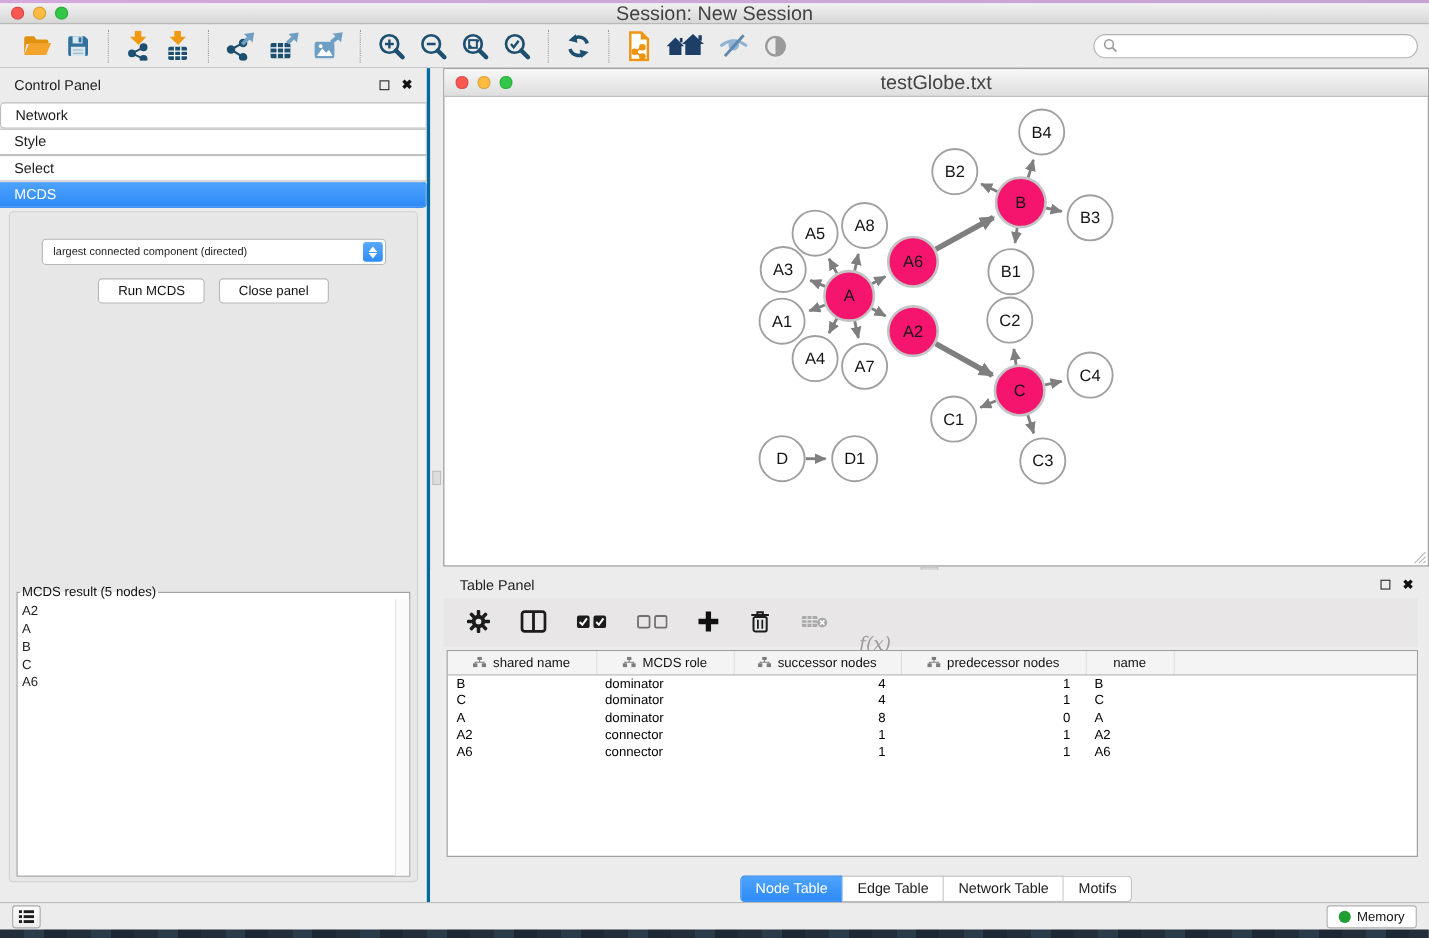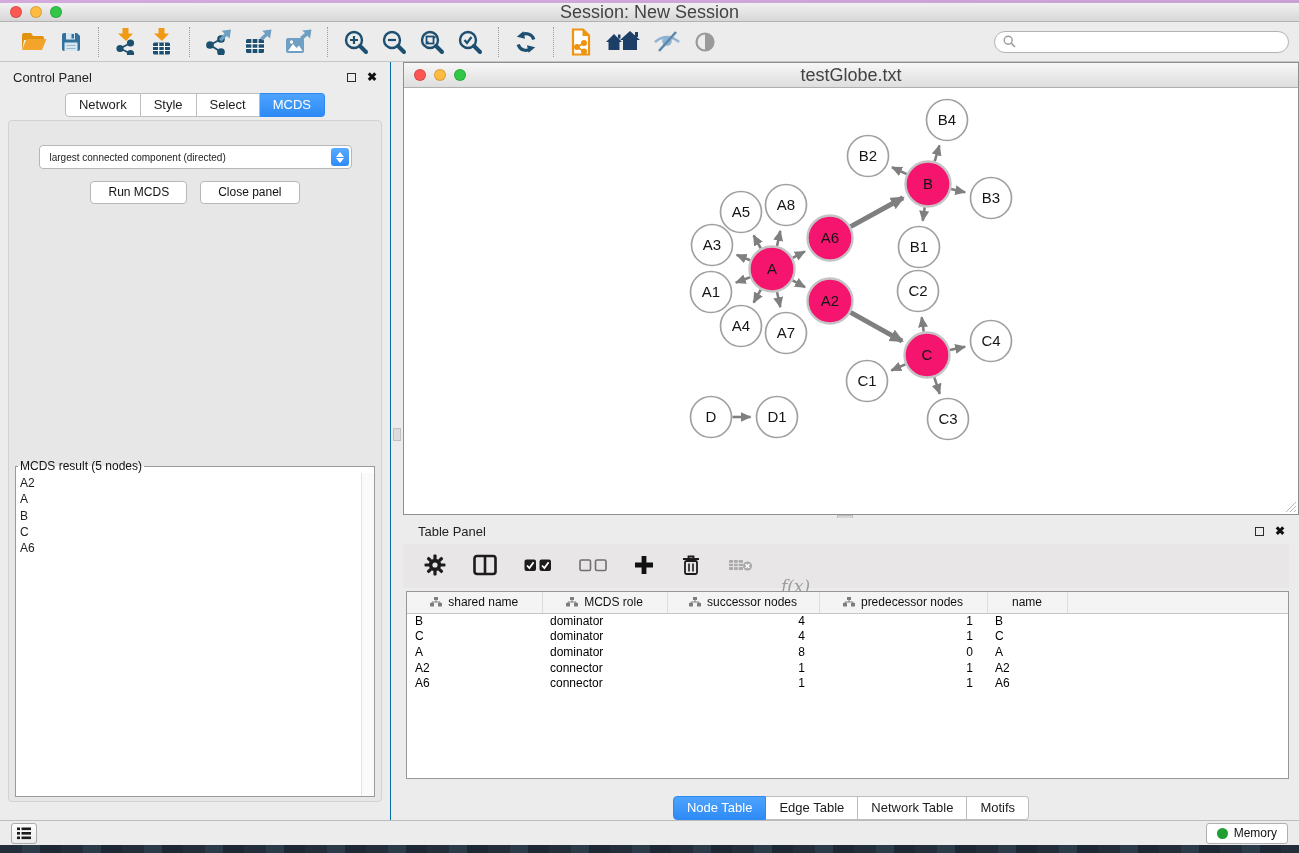--- a/index.html
+++ b/index.html
@@ -31,26 +31,26 @@
     margin-left:auto; width:295px; height:22px; background:#fff;
     border:1px solid #b3b3b3; border-radius:12px;
     display:flex; align-items:center; padding:0 8px; gap:5px;
   }
   .search-wrap input { border:none; outline:none; flex:1; font-size:12px; background:transparent; }
 
   
   .main { display:flex; height:758px; }
 
   
-  .control-panel { width:391px; background:#ececec; border-right:1px solid #0369a1; display:flex; flex-direction:column; }
+  .control-panel { width:391px; background:#ececec; border-right:3px solid #0369a1; display:flex; flex-direction:column; }
   .cp-header { height:30px; display:flex; align-items:center; padding:0 13px; }
   .panel-icons { margin-left:auto; display:flex; gap:11px; align-items:center; }
   .float-icon { width:9px; height:9px; border:1.5px solid #2b2b2b; display:inline-block; }
   .close-x { font-size:12px; font-weight:bold; color:#111; line-height:1; }
-  .cp-tabs { display:flex; justify-content:center; margin-top:1px; z-index:2; }
+  .cp-tabs { display:flex; justify-content:center; margin-top:1px; z-index:2;flex-direction:column; }
   .tab {
     background:#fff; border:1px solid #bdbdbd; border-left-width:0;
     padding:3px 13px 4px; font-size:13px; color:#1c1c1c;
   }
   .tab:first-child { border-left-width:1px; border-radius:4px 0 0 4px; }
   .tab:last-child { border-radius:0 4px 4px 0; }
   .tab.active { background:linear-gradient(#4ea3fd,#2d8af5); border-color:#2d8af5; color:#fff; }
   .cp-content {
     flex:1; margin:3px 8px 18px 8px; background:#e7e7e7;
     border:1px solid #d2d2d2; border-radius:4px; position:relative;

